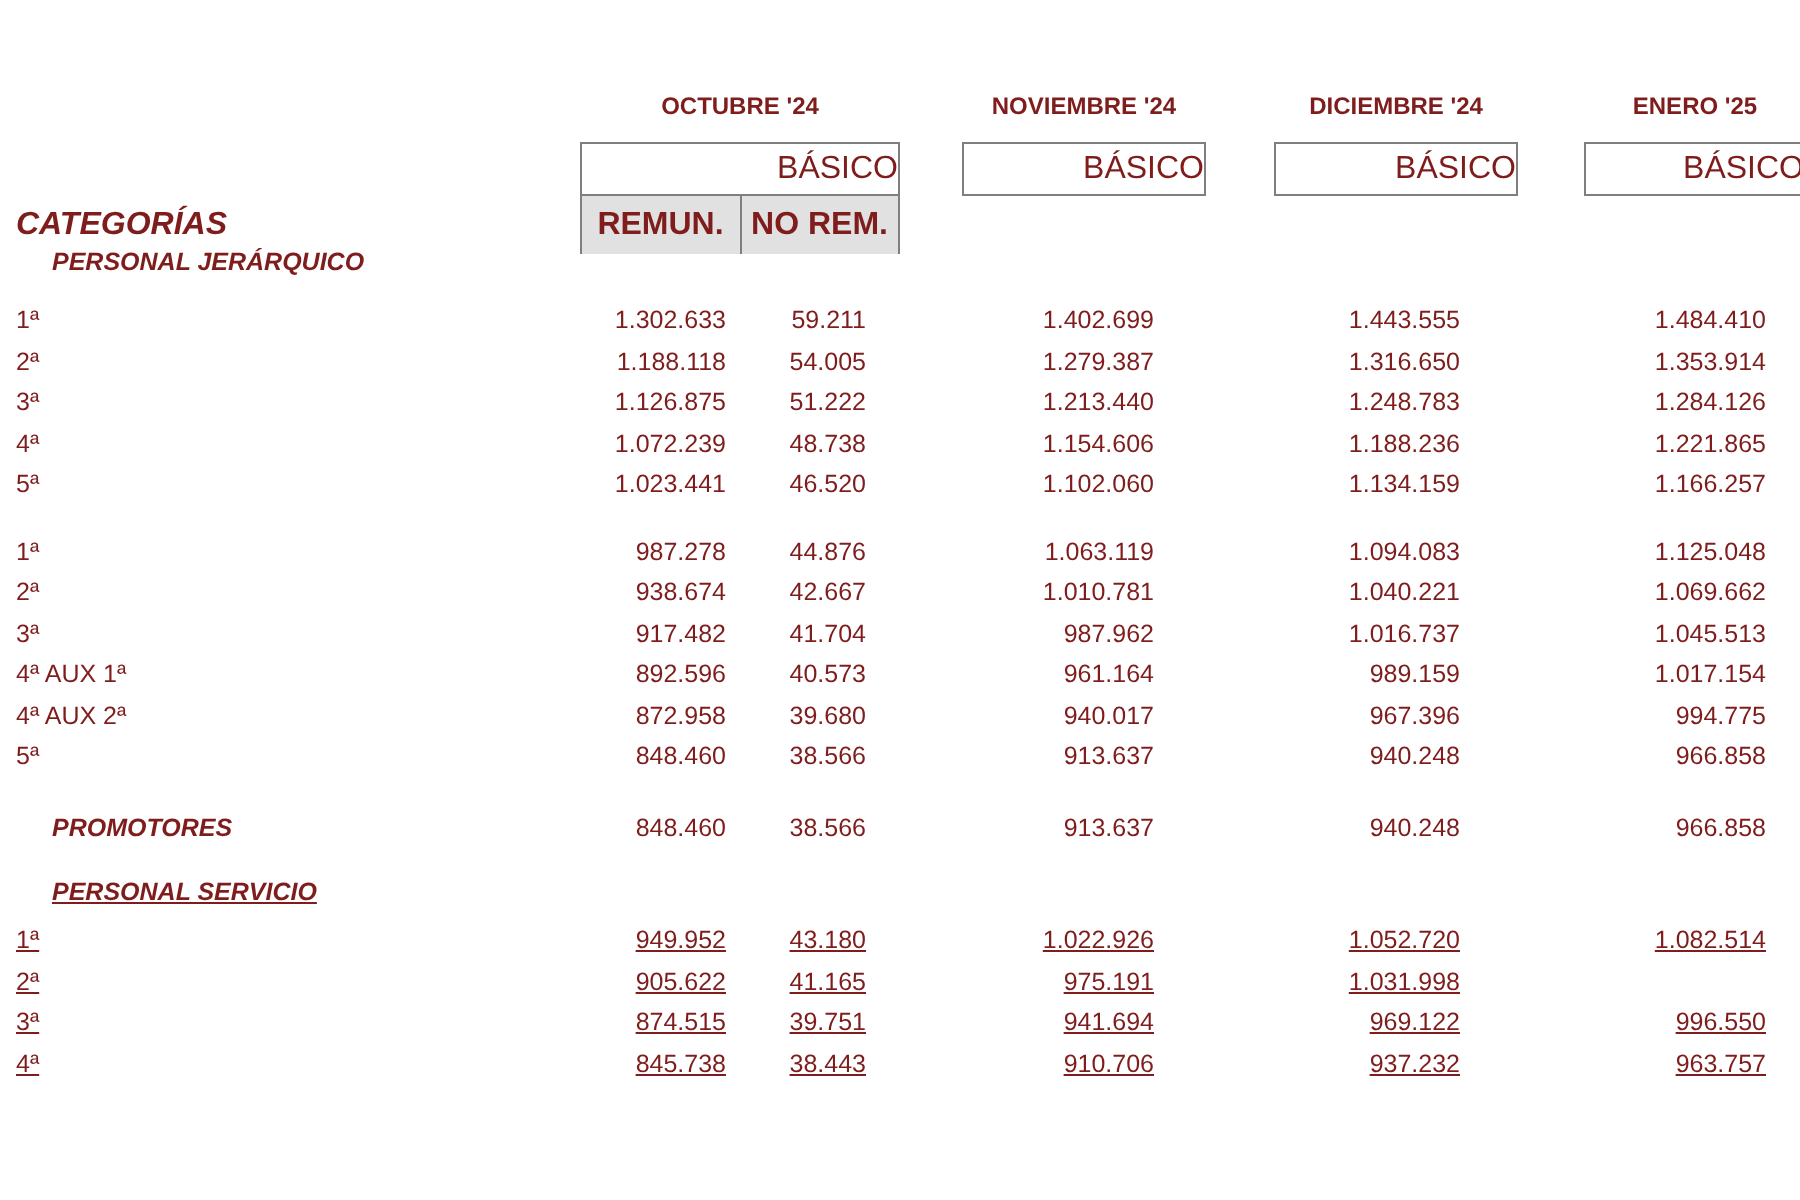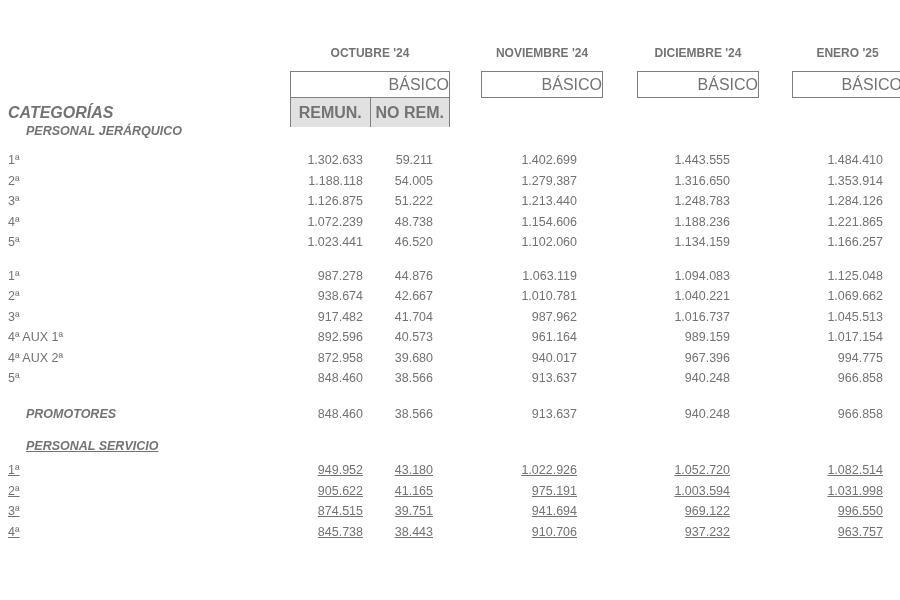--- a/index.html
+++ b/index.html
@@ -3,21 +3,21 @@
 <meta charset="utf-8">
 <style>
   html, body { margin: 0; padding: 0; background: #ffffff; }
   .sheet {
     position: relative;
     width: 900px;
     height: 600px;
     background: #ffffff;
     overflow: hidden;
     font-family: "Liberation Sans", sans-serif;
-    color: #737373;
+    color: #7f1d1d;
   }
 
   
   .month-label {
     position: absolute;
     top: 45px;
     height: 16px;
     line-height: 16px;
     text-align: center;
     font-size: 12px;
@@ -238,21 +238,20 @@
           <div class="cell num-cell">43.180</div>
           <div class="cell num-cell">1.022.926</div>
           <div class="cell num-cell">1.052.720</div>
           <div class="cell num-cell">1.082.514</div>
         </div>
         <div class="row data-row">
           <div class="cell label-cell row-label">2ª</div>
           <div class="cell num-cell">905.622</div>
           <div class="cell num-cell">41.165</div>
           <div class="cell num-cell">975.191</div>
-          <div class="cell num-cell">1.003.594</div>
           <div class="cell num-cell">1.031.998</div>
         </div>
         <div class="row data-row">
           <div class="cell label-cell row-label">3ª</div>
           <div class="cell num-cell">874.515</div>
           <div class="cell num-cell">39.751</div>
           <div class="cell num-cell">941.694</div>
           <div class="cell num-cell">969.122</div>
           <div class="cell num-cell">996.550</div>
         </div>

